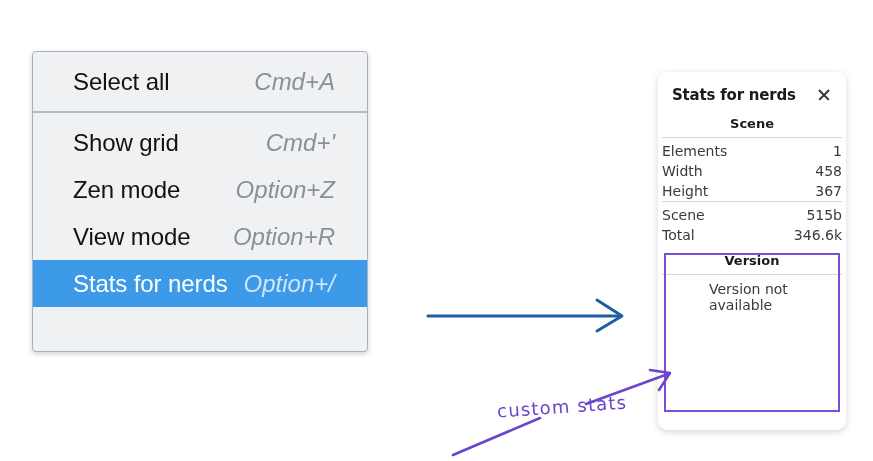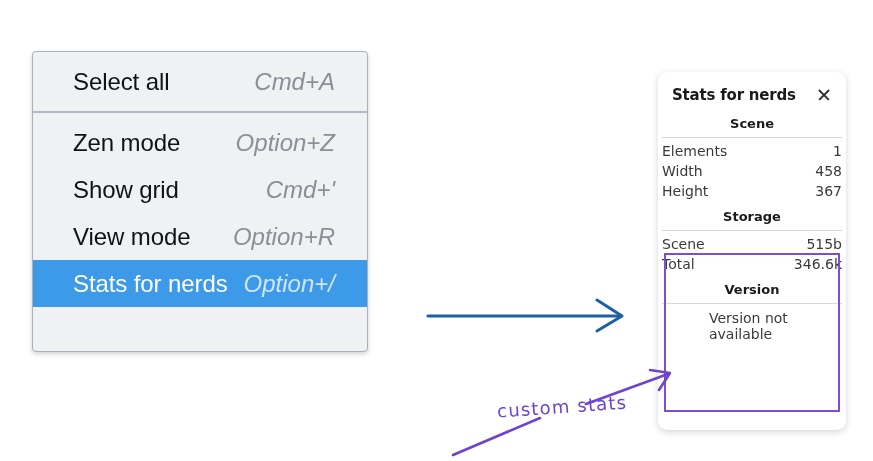--- a/index.html
+++ b/index.html
@@ -182,26 +182,26 @@
     <div class="menu-item">
       <span class="menu-label">Select all</span>
       <span class="menu-shortcut">Cmd+A</span>
     </div>
   </div>
 
   <div class="menu-sep"></div>
 
   <div class="menu-group">
     <div class="menu-item">
+      <span class="menu-label">Show grid</span>
+      <span class="menu-shortcut">Cmd+'</span>
+    </div>
+    <div class="menu-item">
       <span class="menu-label">Zen mode</span>
       <span class="menu-shortcut">Option+Z</span>
-    </div>
-    <div class="menu-item">
-      <span class="menu-label">Show grid</span>
-      <span class="menu-shortcut">Cmd+'</span>
     </div>
     <div class="menu-item">
       <span class="menu-label">View mode</span>
       <span class="menu-shortcut">Option+R</span>
     </div>
     <div class="menu-item selected">
       <span class="menu-label">Stats for nerds</span>
       <span class="menu-shortcut">Option+/</span>
     </div>
   </div>
@@ -224,21 +224,20 @@
     </div>
     <div class="stat-row">
       <span class="stat-key">Width</span>
       <span class="stat-val">458</span>
     </div>
     <div class="stat-row">
       <span class="stat-key">Height</span>
       <span class="stat-val">367</span>
     </div>
 
-    <div class="section-head">Storage</div>
     <div class="section-rule"></div>
     <div class="stat-row">
       <span class="stat-key">Scene</span>
       <span class="stat-val">515b</span>
     </div>
     <div class="stat-row">
       <span class="stat-key">Total</span>
       <span class="stat-val">346.6k</span>
     </div>
 

